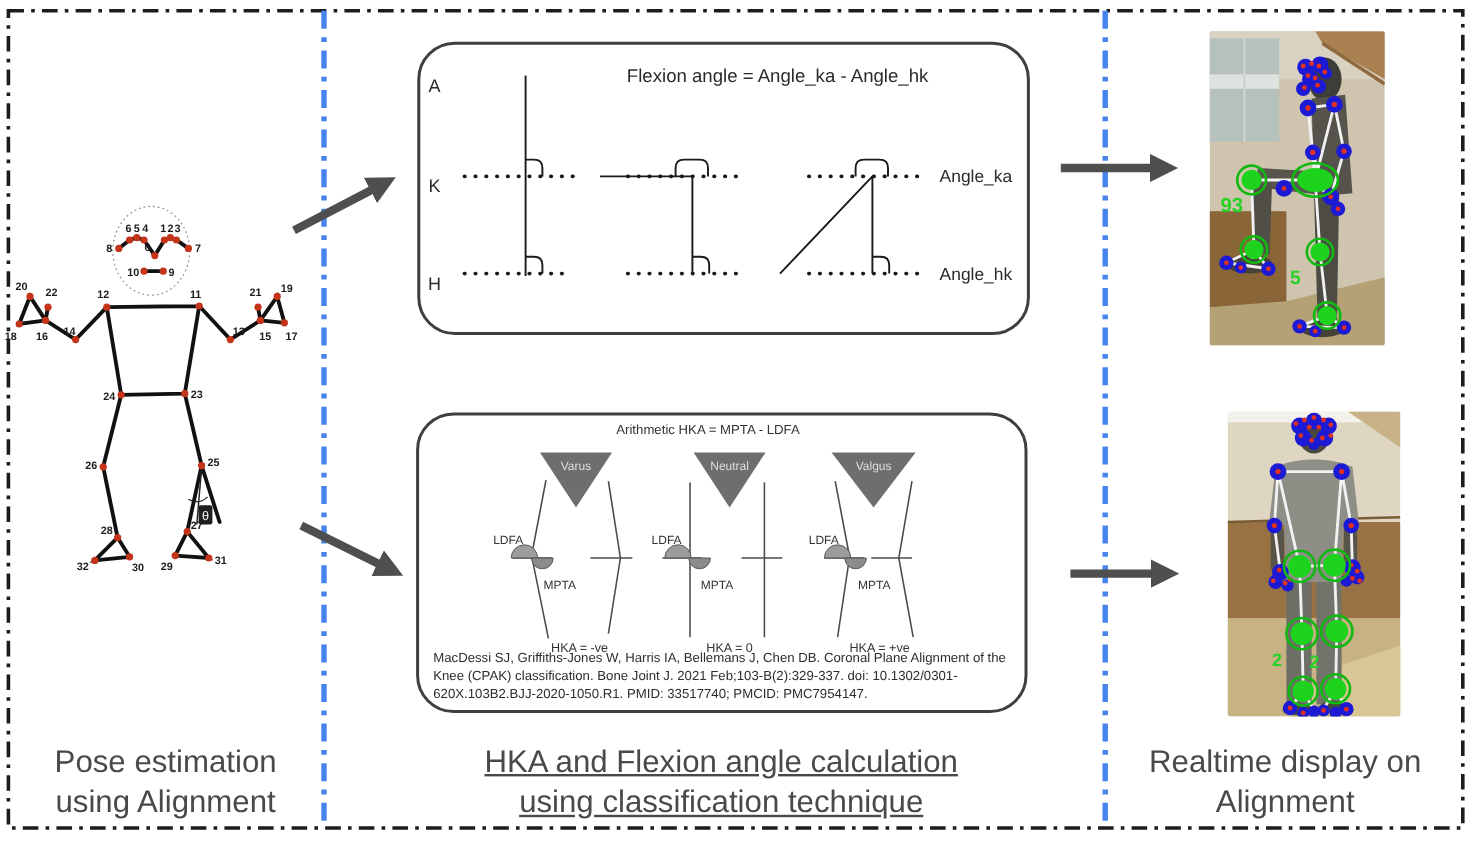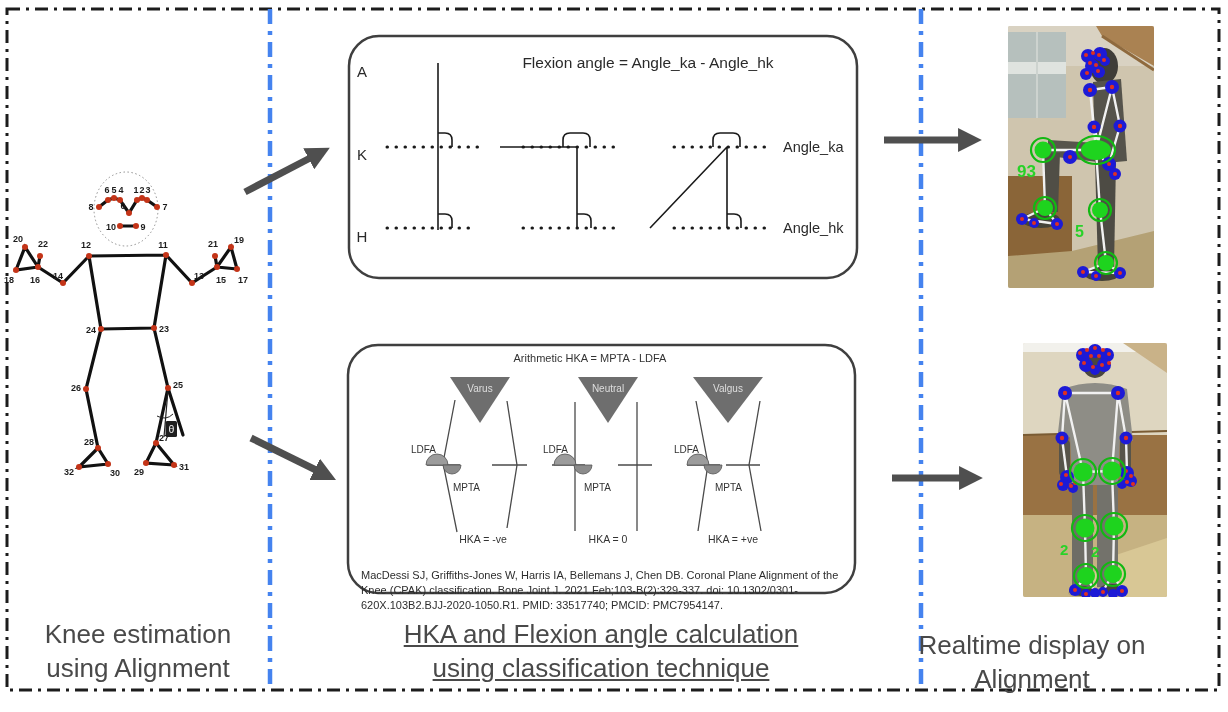--- a/index.html
+++ b/index.html
@@ -1,21 +1,21 @@
 <!DOCTYPE html>
 <html><head>
 <meta charset="utf-8">
 <style>
   html,body{margin:0;padding:0;background:#ffffff;}
   .stage{position:relative;width:1228px;height:712px;background:#ffffff;
          font-family:"Liberation Sans",sans-serif;overflow:hidden;}
   .stage>svg{position:absolute;left:0;top:0;}
   .caption{position:absolute;text-align:center;font-size:26px;line-height:34px;color:#494949;}
   .caption span{display:block;}
-  .citation{position:absolute;left:361px;top:568px;width:494px;font-size:11px;
+  .citation{position:absolute;left:361px;top:542px;width:494px;font-size:11px;
             line-height:15px;color:#2d2d2d;}
   text{font-family:"Liberation Sans",sans-serif;}
   .sk-num{font-size:9px;font-weight:bold;fill:#1c1c1c;text-anchor:middle;}
   .flex-title{font-size:15.5px;fill:#2a2a2a;text-anchor:middle;}
   .row-lab{font-size:15px;fill:#2a2a2a;text-anchor:middle;}
   .ang-lab{font-size:14.5px;fill:#2a2a2a;}
   .hka-title{font-size:11px;fill:#333333;text-anchor:middle;}
   .tri-lab{font-size:10px;fill:#dedede;text-anchor:middle;}
   .wedge-lab{font-size:10px;fill:#333333;}
   .res-lab{font-size:10.5px;fill:#333333;text-anchor:middle;}
@@ -395,27 +395,27 @@
         <circle cx="90" cy="231" r="9" fill="#1ed31e"></circle>
         <circle cx="90" cy="231" r="12" fill="none" stroke="#12b812" stroke-width="2.2"></circle>
       </g>
     </g>
   </g>
   <text class="ov-lab" x="1060" y="555" font-size="15">2</text>
   <text class="ov-lab" x="1091" y="557" font-size="15">2</text>
 </svg>
 
 <div class="caption" style="left:12px;top:617px;width:252px;">
-  <span>Knee estimation</span>
+  <span>Pose estimation</span>
   <span>using Alignment</span>
 </div>
 <div class="caption" style="left:292px;top:617px;width:618px;text-decoration:underline;">
   <span>HKA and Flexion angle calculation</span>
   <span>using classification technique</span>
 </div>
-<div class="caption" style="left:887px;top:617px;width:290px;margin-top:11px;">
+<div class="caption" style="left:926px;top:617px;width:290px;">
   <span>Realtime display on</span>
   <span>Alignment</span>
 </div>
 
 <div class="citation">MacDessi SJ, Griffiths-Jones W, Harris IA, Bellemans J, Chen DB. Coronal Plane Alignment of the Knee (CPAK) classification. Bone Joint J. 2021 Feb;103-B(2):329-337. doi: 10.1302/0301-620X.103B2.BJJ-2020-1050.R1. PMID: 33517740; PMCID: PMC7954147.</div>
 
 </div>
 
 </body></html>

